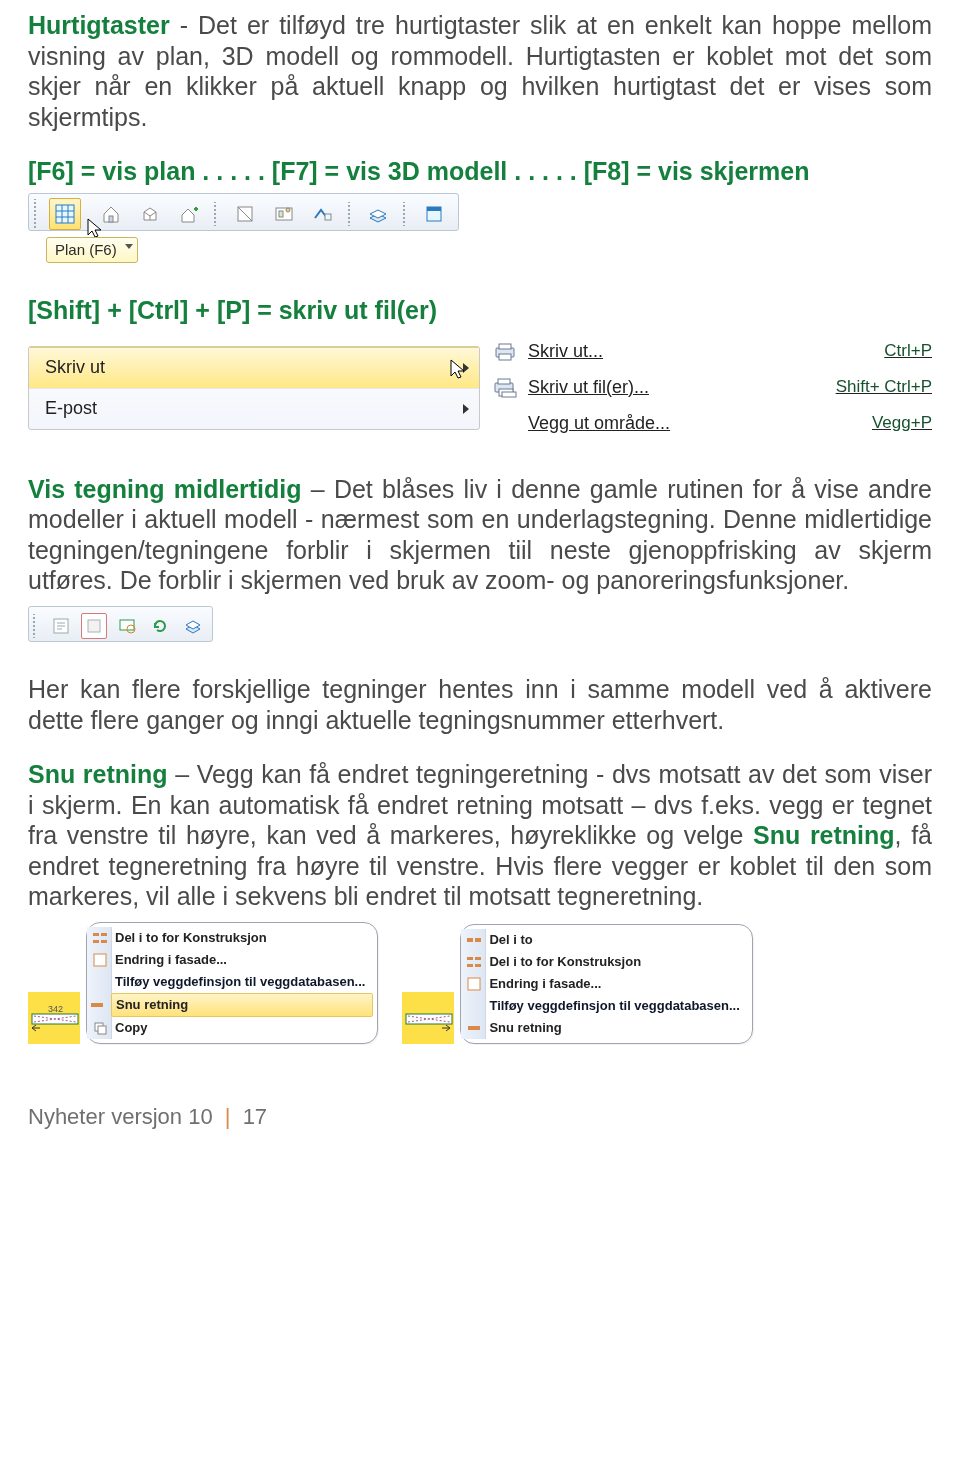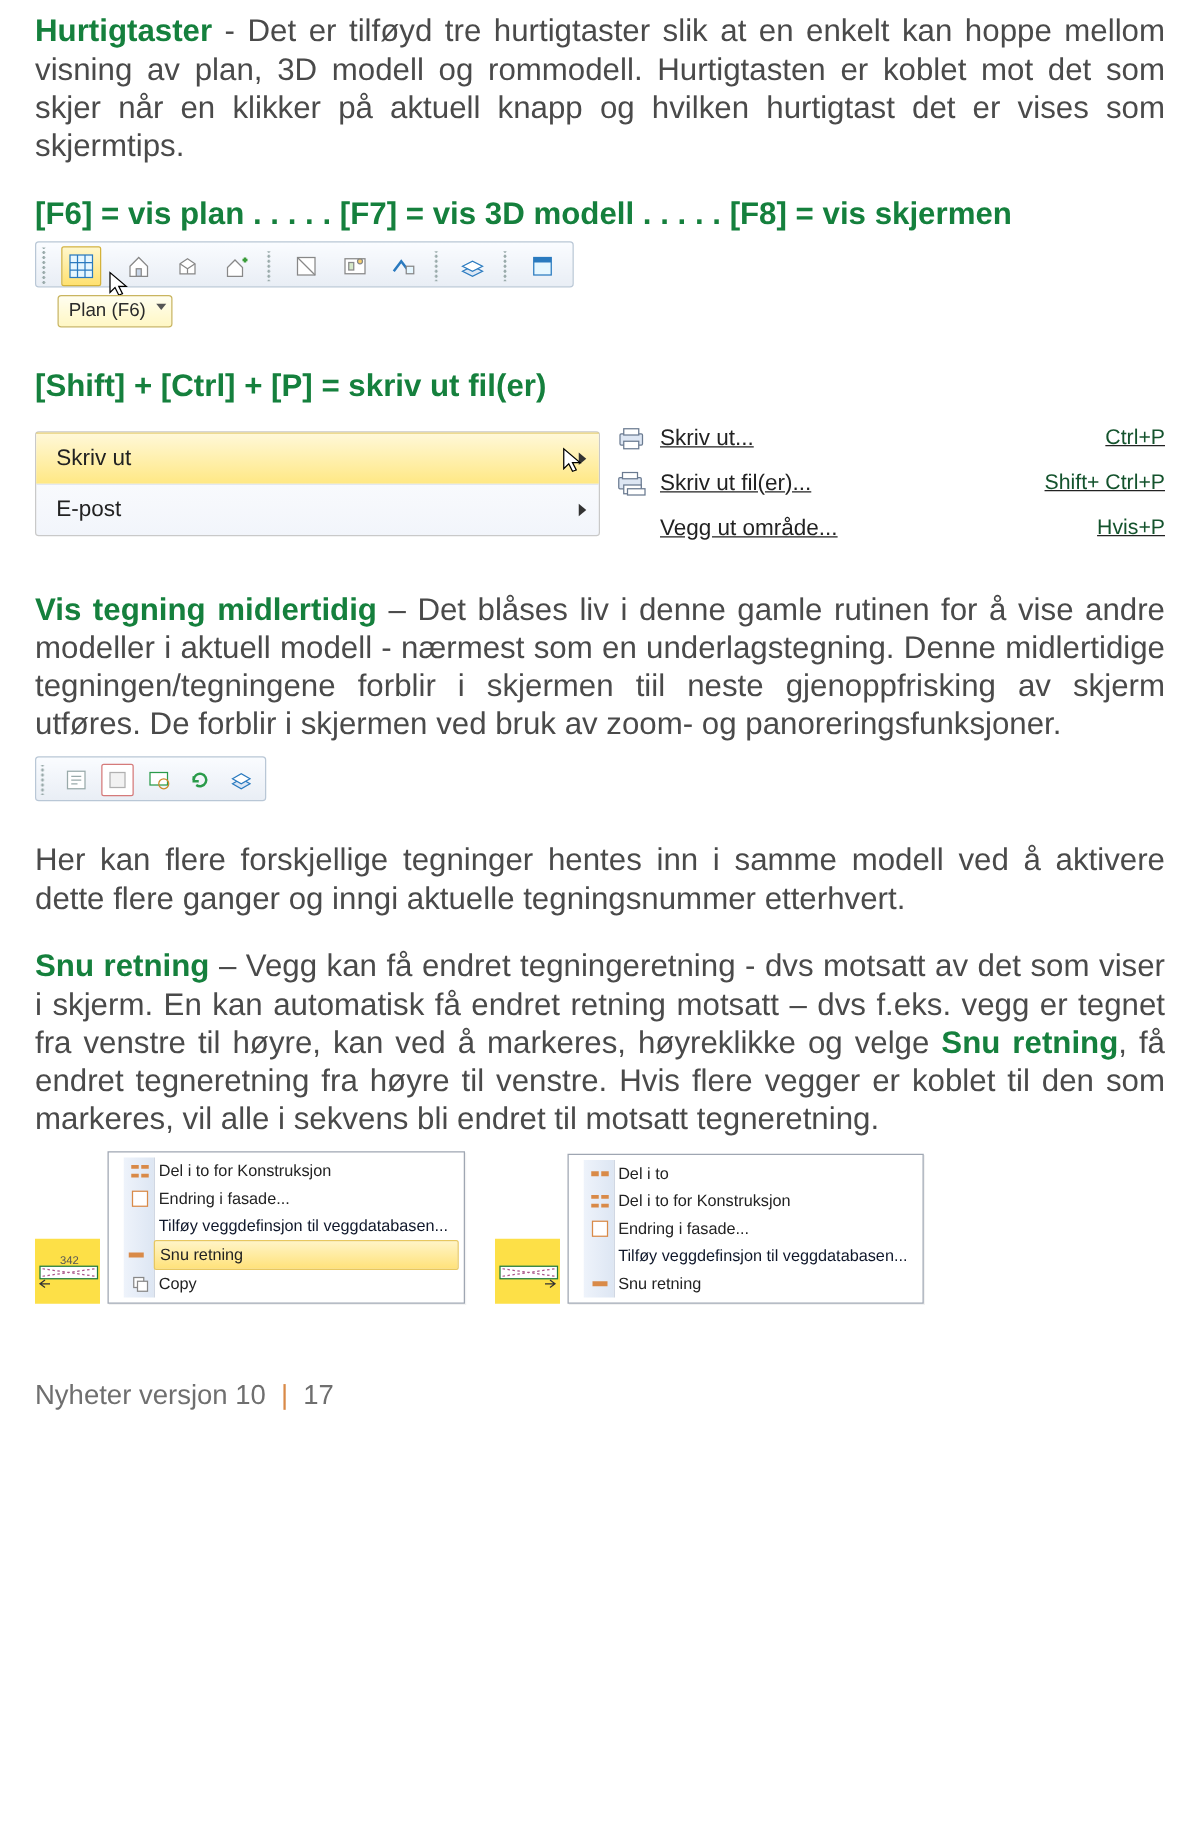--- a/index.html
+++ b/index.html
@@ -94,23 +94,24 @@
 
   
   .fig3{margin-top:10px;display:inline-block}
 
   
   .fig4{display:flex;gap:24px;align-items:flex-end;margin-top:10px}
   .ctx-col{display:flex;gap:6px;align-items:flex-end}
   .ctx-thumb{width:52px;height:52px;background:#fde047;position:relative}
   .ctx-thumb svg{position:absolute;top:0;left:0}
   .ctx-menu{
-    border:1px solid #9fa6b2;border-radius:0;background:#fff;
-    font-size:13px;color:#222;padding:4px 4px 4px 12px;
+    border:1px solid #9fa6b2;border-radius:14px;background:#fff;
+    font-size:13px;color:#222;padding:4px 4px 4px 0;
     box-shadow:1px 1px 0 rgba(0,0,0,.05);
+    font-weight:bold;
   }
   .ctx-strip{position:absolute;left:0;top:0;bottom:0;width:24px;
     background:linear-gradient(90deg,#eef3fb,#dde6f3);border-right:1px solid #d0d7e3}
   .ctx-wrap{position:relative;padding-left:28px;min-width:230px}
   .ctx-item{height:22px;display:flex;align-items:center;position:relative;padding-right:8px}
   .ctx-item .cico{position:absolute;left:-24px;top:2px;width:18px;height:18px;display:inline-flex;align-items:center;justify-content:center}
   .ctx-item.disabled{color:#0f172a}
   .ctx-item.sel{background:linear-gradient(#fff4c7,#ffe27a);border:1px solid #e7c760;border-radius:2px;margin-left:-4px;padding-left:4px}
 
   .footer{
@@ -252,21 +253,21 @@
               <rect x="6" y="11" width="14" height="7" fill="#fff" stroke="#6a7a90"></rect>
               <rect x="9" y="14" width="14" height="5" fill="#fff" stroke="#6a7a90"></rect>
             </svg>
         </span>
         <span class="rlab">Skriv ut fil(er)...</span>
         <span class="sc">Shift+ Ctrl+P</span>
       </div>
       <div class="menu-r-row">
         <span class="rico"></span>
         <span class="rlab">Vegg ut område...</span>
-        <span class="sc">Hvis+P</span>
+        <span class="sc">Vegg+P</span>
       </div>
     </div>
   </div>
 
   <div class="gap-l"></div>
 
   
   <p class="para just">
     <span class="hilite bold">Vis tegning midlertidig</span><span> – Det blåses liv i denne gamle rutinen for å vise andre modeller i aktuell modell - nærmest som en underlagstegning. Denne midlertidige tegningen/tegningene forblir i skjermen tiil neste gjenoppfrisking av skjerm utføres. De forblir i skjermen ved bruk av zoom- og panoreringsfunksjoner.</span>
   </p>

